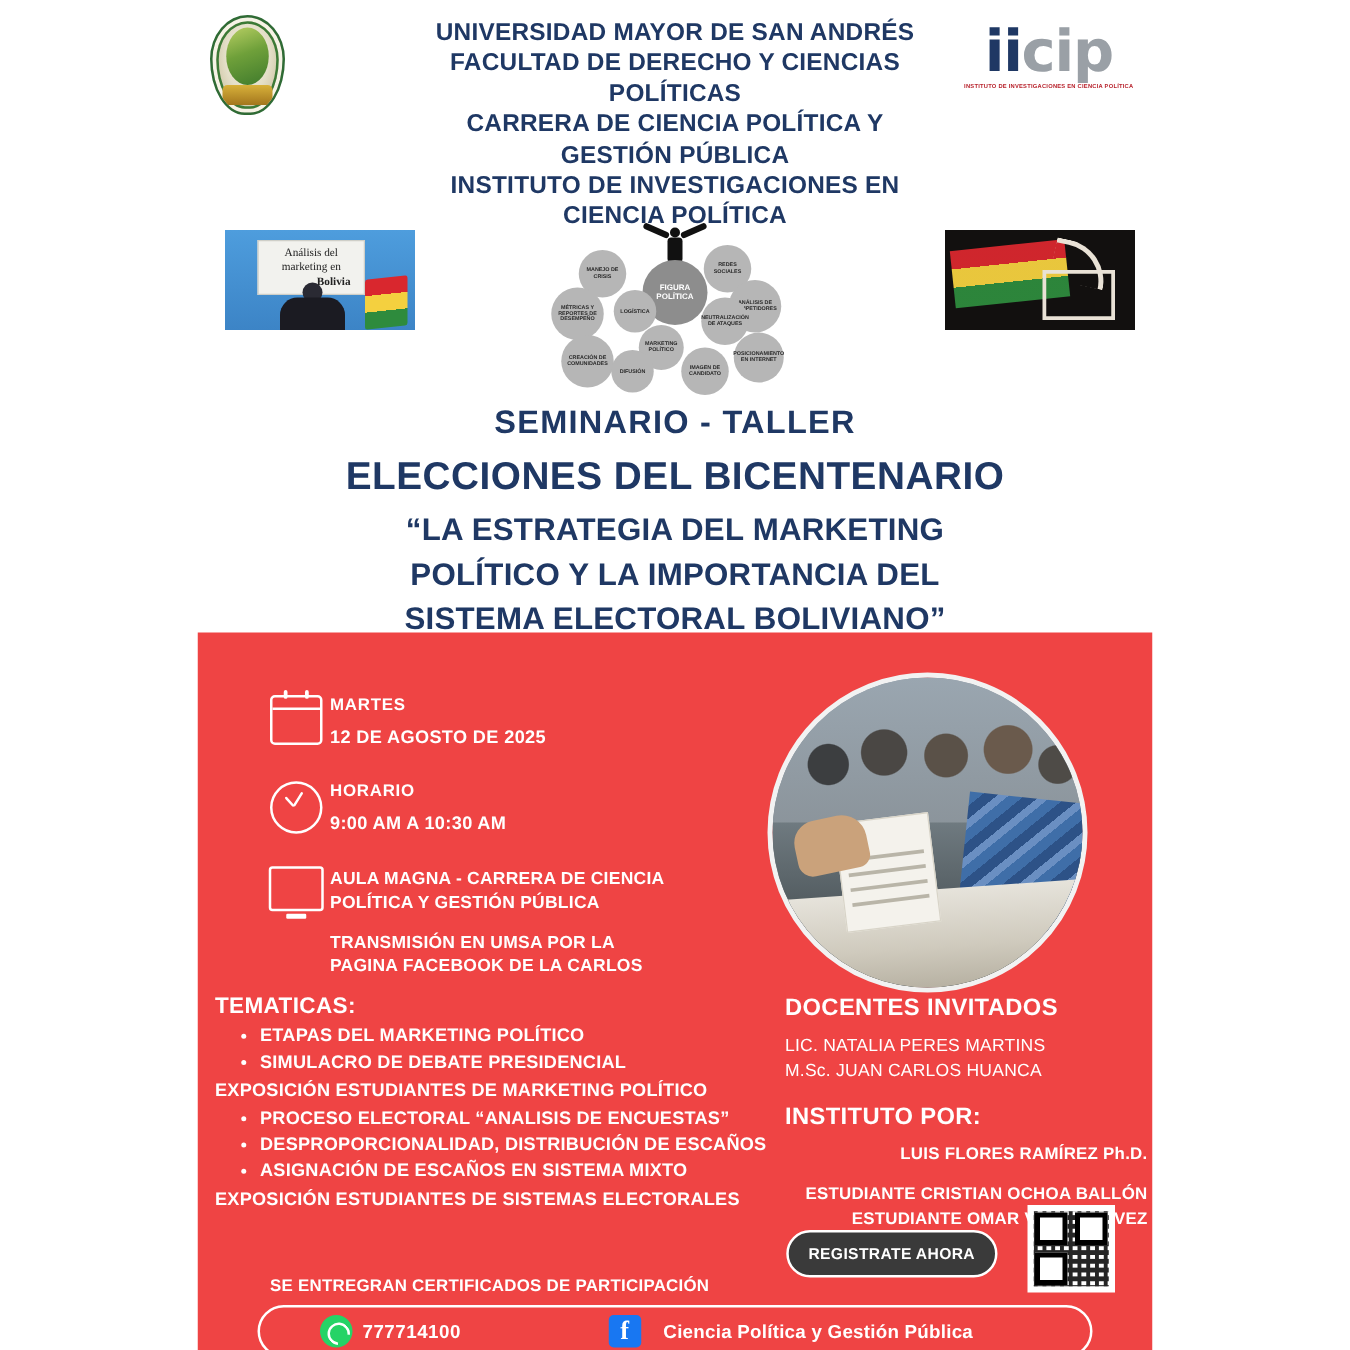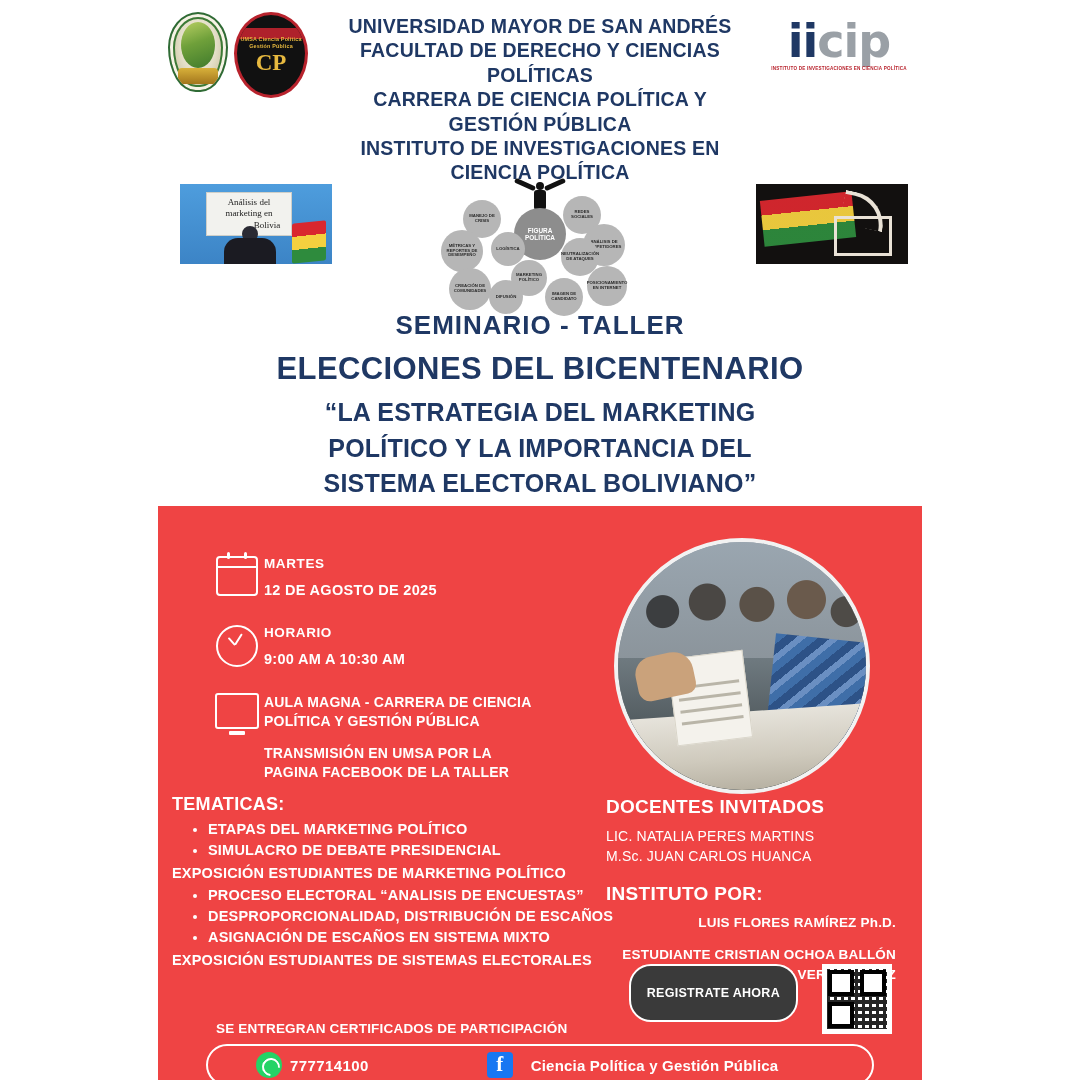--- a/index.html
+++ b/index.html
@@ -178,21 +178,21 @@
     background: #f2f2ee;
     border: 1px solid #cfcfc8;
     font-size: 9px;
     color: #222;
     text-align: center;
     line-height: 1.25;
     padding-top: 4px;
     box-sizing: border-box;
     font-family: "Liberation Serif", serif;
   }
-  .img-left .board .bol { font-weight: normal; margin-left: 36px; }
+  .img-left .board .bol { font-weight: bold; margin-left: 36px; }
   .img-left .person {
     position: absolute;
     left: 44px;
     bottom: 0;
     width: 52px;
     height: 26px;
     background: #1b1b22;
     border-radius: 14px 14px 0 0;
   }
   .img-left .head {
@@ -328,20 +328,21 @@
   .titles {
     position: relative;
     padding-top: 2px;
     text-align: center;
     color: #1f3864;
   }
   .t-seminario {
     font-size: 26px;
     font-weight: bold;
     letter-spacing: 1px;
+    margin-top: 12px;
   }
   .t-main {
     margin-top: 10px;
     font-size: 31px;
     font-weight: bold;
     letter-spacing: .4px;
   }
   .t-sub {
     margin-top: 8px;
     font-size: 25px;
@@ -482,34 +483,34 @@
     padding-left: 36px;
   }
   .tematicas li {
     font-size: 14.5px; font-weight: bold; line-height: 1.45; letter-spacing: .2px;
   }
   .tematicas .expo {
     font-size: 14.5px; font-weight: bold; letter-spacing: .2px; margin: 4px 0 0 0;
   }
 
   
-  .docentes { position: absolute; right: 26px; top: 290px; width: 290px; }
+  .docentes { position: absolute; right: 4px; top: 290px; width: 290px; }
   .docentes h3 {
     margin: 0 0 8px 0; font-size: 19px; font-weight: bold; letter-spacing: .3px;
   }
   .docentes .name { font-size: 14px; font-weight: normal; line-height: 1.45; letter-spacing: .2px; }
   .docentes h4 {
     margin: 16px 0 8px 0; font-size: 19px; font-weight: bold; letter-spacing: .3px;
   }
   .docentes .org { font-size: 13.5px; font-weight: bold; line-height: 1.5; letter-spacing: .2px; text-align: right; }
   .docentes .org.gap { margin-top: 12px; }
 
   .cta {
     position: absolute; right: 124px; bottom: 78px;
-    padding: 20px 16px;
+    padding: 10px 16px;
     background: #3a3a3a;
     border: 2px solid #ffffff;
     border-radius: 22px;
     font-size: 12.5px;
     font-weight: bold;
     letter-spacing: .3px;
     color: #ffffff;
     white-space: nowrap;
   }
   .qr {
@@ -576,29 +577,20 @@
 </head>
 <body>
 
 <div class="poster">
   <div class="sheet">
 
     <div class="header">
       <div class="logos-left">
         <div class="logo-umsa">
           <div class="umsa-ring"></div>
-        </div>
-        <div class="logo-cp">
-          <div class="cp-bar"></div>
-          <div class="cp-inner">
-            <div class="cp-title">UMSA
-Ciencia Política
-Gestión Pública</div>
-            <div class="cp-mark">CP</div>
-          </div>
         </div>
       </div>
 
       <div class="univ-title">
         <div>UNIVERSIDAD MAYOR DE SAN ANDRÉS</div>
         <div>FACULTAD DE DERECHO Y CIENCIAS POLÍTICAS</div>
         <div>CARRERA DE CIENCIA POLÍTICA Y GESTIÓN PÚBLICA</div>
         <div>INSTITUTO DE INVESTIGACIONES EN CIENCIA POLÍTICA</div>
       </div>
 
@@ -691,21 +683,21 @@
           <div class="info-icon">
             <div class="icon-monitor"></div>
           </div>
           <div class="info-text">
             <div class="block">
               <div>AULA MAGNA - CARRERA DE CIENCIA</div>
               <div>POLÍTICA Y GESTIÓN PÚBLICA</div>
             </div>
             <div class="block">
               <div>TRANSMISIÓN EN UMSA POR LA</div>
-              <div>PAGINA FACEBOOK DE LA TALLER</div>
+              <div>PAGINA FACEBOOK DE LA CARLOS</div>
             </div>
           </div>
         </div>
       </div>
 
       <div class="photo">
         <div class="crowd"></div>
         <div class="ground"></div>
         <div class="cloth"></div>
         <div class="table"></div>

